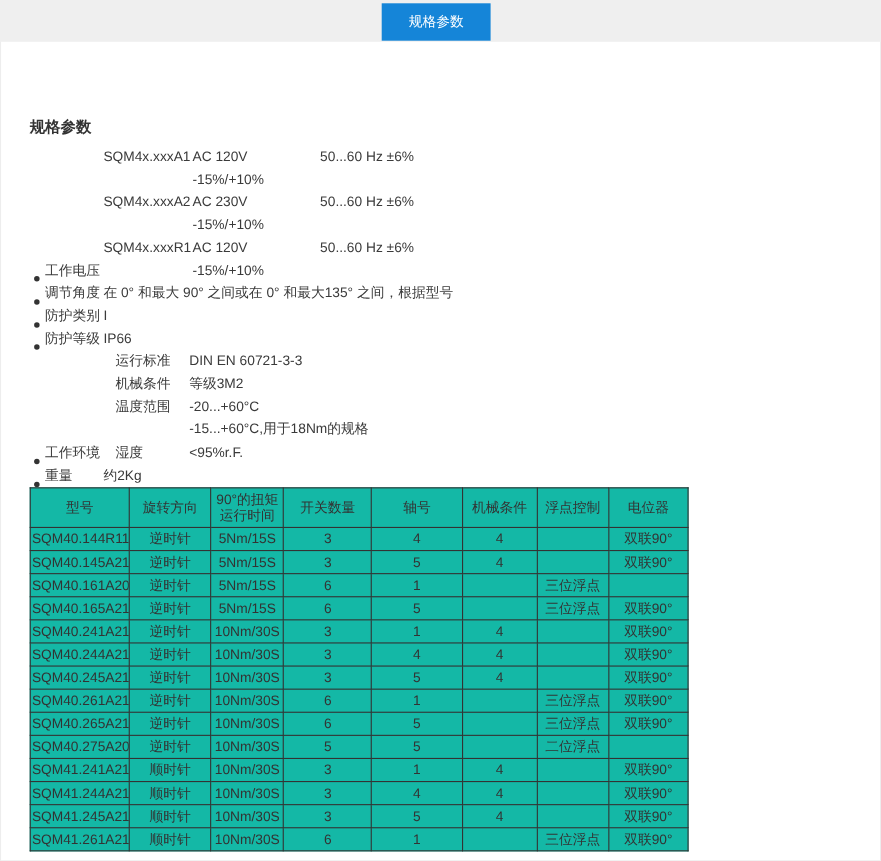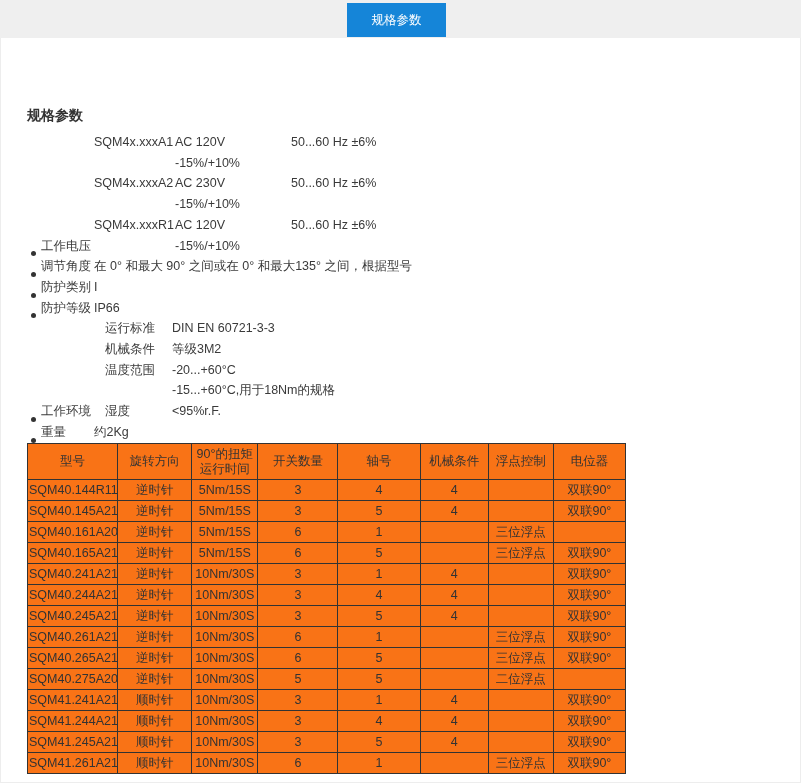--- a/index.html
+++ b/index.html
@@ -23,21 +23,21 @@
   .spec-label{width:53px;flex:none;}
   .spec-content{flex:1;}
   .volt-row{display:flex;}
   .volt-model{width:81px;flex:none;}
   .volt-v{width:116px;flex:none;}
   .env-row{display:flex;margin-left:11px;}
   .env-name{width:67px;flex:none;}
   table.spec-table{
     position:absolute;left:27px;top:443px;width:599px;
     border-collapse:collapse;table-layout:fixed;
-    font-size:12.5px;color:#333;background:#f97316;
+    font-size:12.5px;color:#333;background:#14b8a6;
   }
   .spec-table th,.spec-table td{
     border:1px solid #333;text-align:center;font-weight:normal;
     padding:0;overflow:hidden;
   }
   .spec-table th{height:33px;line-height:15px;padding:1px 1px;}
   .spec-table td{height:20px;line-height:20px;}
   .spec-table td.model-col{text-align:left;padding-left:1px;}
 </style>
 </head>

